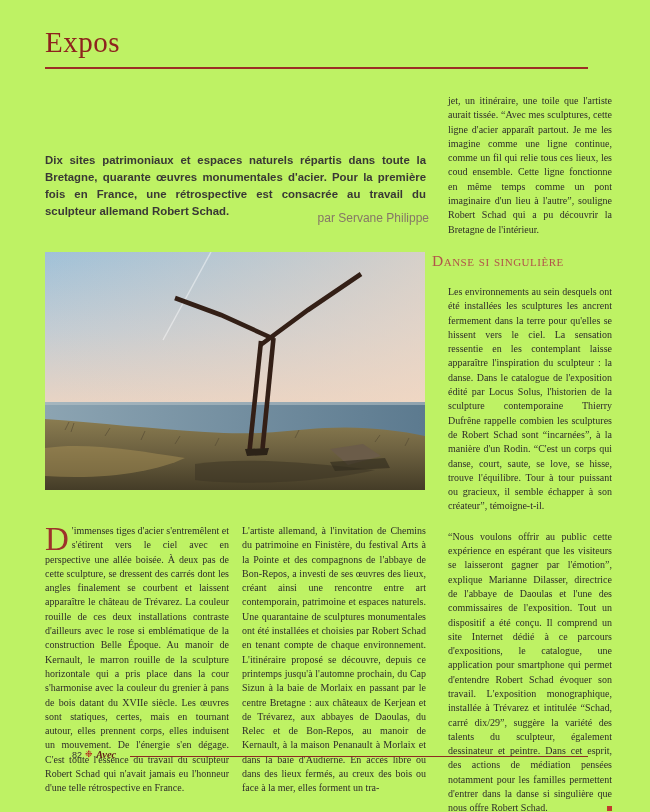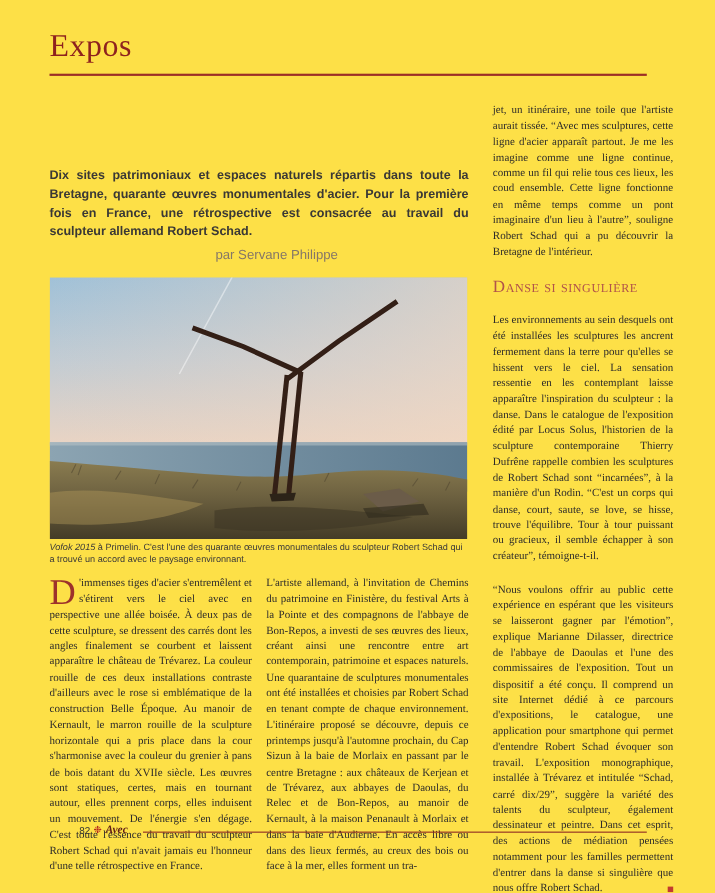--- a/index.html
+++ b/index.html
@@ -1,44 +1,44 @@
 <!DOCTYPE html>
 <html><head>
 <meta charset="utf-8">
 <style>
   html,body{margin:0;padding:0;background:#ffffff;}
-  .page{position:relative;width:650px;height:812px;background:#fde047;overflow:hidden;
+  .page{position:relative;width:650px;height:812px;background:#bef264;overflow:hidden;
         font-family:"Liberation Serif",serif;color:#2e2c2a;}
   
   .kicker{position:absolute;left:45px;top:26px;font-size:29px;color:#8e221e;letter-spacing:.5px;}
   .kicker-rule{position:absolute;left:45px;top:67px;width:543px;height:2px;background:#9c2e26;}
   
   .title{position:absolute;left:44px;top:82px;margin:0;font-weight:400;
          font-variant:small-caps;font-size:40px;line-height:1;color:#9d322b;letter-spacing:1px;}
   .subtitle{position:absolute;left:45px;top:120px;margin:0;font-weight:400;
          font-variant:small-caps;font-size:27px;line-height:1;color:#9d322b;letter-spacing:.5px;}
   .standfirst{position:absolute;left:45px;top:152px;width:381px;margin:0;
          font-family:"Liberation Sans",sans-serif;font-size:11.4px;font-weight:700;
          line-height:17px;color:#3a3835;text-align:justify;}
-  .byline{position:absolute;left:45px;top:208px;width:381px;margin:16px;text-align:center;
+  .byline{position:absolute;left:45px;top:208px;width:381px;margin:3px;text-align:right;
          font-family:"Liberation Sans",sans-serif;font-size:12px;color:#857767;}
   
   .photo{position:absolute;left:45px;top:252px;width:380px;height:238px;overflow:hidden;}
   .photo svg{display:block;}
   .caption{position:absolute;left:45px;top:492px;width:378px;margin:0;
          font-family:"Liberation Sans",sans-serif;font-size:8.3px;line-height:10.5px;color:#3c3a38;}
   .caption .cap-it{font-style:italic;}
   
   .bodycols{position:absolute;left:45px;top:524px;width:381px;display:flex;gap:13px;}
   .bodycols p{margin:0;width:184px;font-size:10px;line-height:14.3px;text-align:justify;color:#2e2c2a;}
   .dropcap{float:left;font-size:33px;line-height:26px;padding:2px 3px 0 0;color:#9d322b;}
   
   .rightcol{position:absolute;left:432px;top:78px;width:196px;}
   .rightcol p{margin:16px;font-size:10px;line-height:14.3px;text-align:justify;color:#2e2c2a;}
-  .sec-head{margin:10px 0 3px 16px;font-weight:400;font-variant:small-caps;
+  .sec-head{margin:10px 0 3px 0;font-weight:400;font-variant:small-caps;
          font-size:15.5px;line-height:16px;color:#b2544a;letter-spacing:.5px;}
   .endmark{float:right;width:5px;height:5px;margin-top:5px;background:#c23b2e;}
   .footnotes{margin-top:13px;}
   .footnotes p{font-family:"Liberation Sans",sans-serif;font-size:7px;line-height:9.3px;
          text-align:left;color:#3a3836;}
   
   .footer{position:absolute;left:0;top:749px;width:534px;height:14px;
          font-family:"Liberation Sans",sans-serif;font-size:9px;color:#333;}
   .page-num{position:absolute;left:72px;top:1px;}
   .logo-mark{position:absolute;left:85px;top:0px;color:#b5261e;font-size:9px;}
@@ -96,21 +96,20 @@
       <g stroke="#331f16" fill="none" stroke-width="4.6" stroke-linejoin="miter">
         <path d="M204.5,199 L216,89"></path>
         <path d="M217.5,197 L228.5,86"></path>
         <path d="M229,87 L176,63 L130,46"></path>
         <path d="M215.5,93 L263,58 L316,22"></path>
       </g>
       <path d="M200,197 L224,196 L222,203 L202,204 Z" fill="#2c2318"></path>
     </svg>
   </div>
 
-  <p class="caption"><span class="cap-it">Vofok 2015</span><span> à Primelin. C'est l'une des quarante œuvres monumentales du sculpteur Robert Schad qui a trouvé un accord avec le paysage environnant.</span></p>
 
   <div class="bodycols">
     <p><span class="dropcap">D</span><span>'immenses tiges d'acier s'entremêlent et s'étirent vers le ciel avec en perspective une allée boisée. À deux pas de cette sculpture, se dressent des carrés dont les angles finalement se courbent et laissent apparaître le château de Trévarez. La couleur rouille de ces deux installations contraste d'ailleurs avec le rose si emblématique de la construction Belle Époque. Au manoir de Kernault, le marron rouille de la sculpture horizontale qui a pris place dans la cour s'harmonise avec la couleur du grenier à pans de bois datant du XVIIe siècle. Les œuvres sont statiques, certes, mais en tournant autour, elles prennent corps, elles induisent un mouvement. De l'énergie s'en dégage. C'est toute l'essence du travail du sculpteur Robert Schad qui n'avait jamais eu l'honneur d'une telle rétrospective en France.</span></p>
     <p>L'artiste allemand, à l'invitation de Chemins du patrimoine en Finistère, du festival Arts à la Pointe et des compagnons de l'abbaye de Bon-Repos, a investi de ses œuvres des lieux, créant ainsi une rencontre entre art contemporain, patrimoine et espaces naturels. Une quarantaine de sculptures monumentales ont été installées et choisies par Robert Schad en tenant compte de chaque environnement. L'itinéraire proposé se découvre, depuis ce printemps jusqu'à l'automne prochain, du Cap Sizun à la baie de Morlaix en passant par le centre Bretagne : aux châteaux de Kerjean et de Trévarez, aux abbayes de Daoulas, du Relec et de Bon-Repos, au manoir de Kernault, à la maison Penanault à Morlaix et dans la baie d'Audierne. En accès libre ou dans des lieux fermés, au creux des bois ou face à la mer, elles forment un tra-</p>
   </div>
 
   <div class="rightcol">
     <p>jet, un itinéraire, une toile que l'artiste aurait tissée. “Avec mes sculptures, cette ligne d'acier apparaît partout. Je me les imagine comme une ligne continue, comme un fil qui relie tous ces lieux, les coud ensemble. Cette ligne fonctionne en même temps comme un pont imaginaire d'un lieu à l'autre”, souligne Robert Schad qui a pu découvrir la Bretagne de l'intérieur.</p>
     <h3 class="sec-head">Danse si singulière</h3>
     <p>Les environnements au sein desquels ont été installées les sculptures les ancrent fermement dans la terre pour qu'elles se hissent vers le ciel. La sensation ressentie en les contemplant laisse apparaître l'inspiration du sculpteur : la danse. Dans le catalogue de l'exposition édité par Locus Solus, l'historien de la sculpture contemporaine Thierry Dufrêne rappelle combien les sculptures de Robert Schad sont “incarnées”, à la manière d'un Rodin. “C'est un corps qui danse, court, saute, se love, se hisse, trouve l'équilibre. Tour à tour puissant ou gracieux, il semble échapper à son créateur”, témoigne-t-il.</p>

